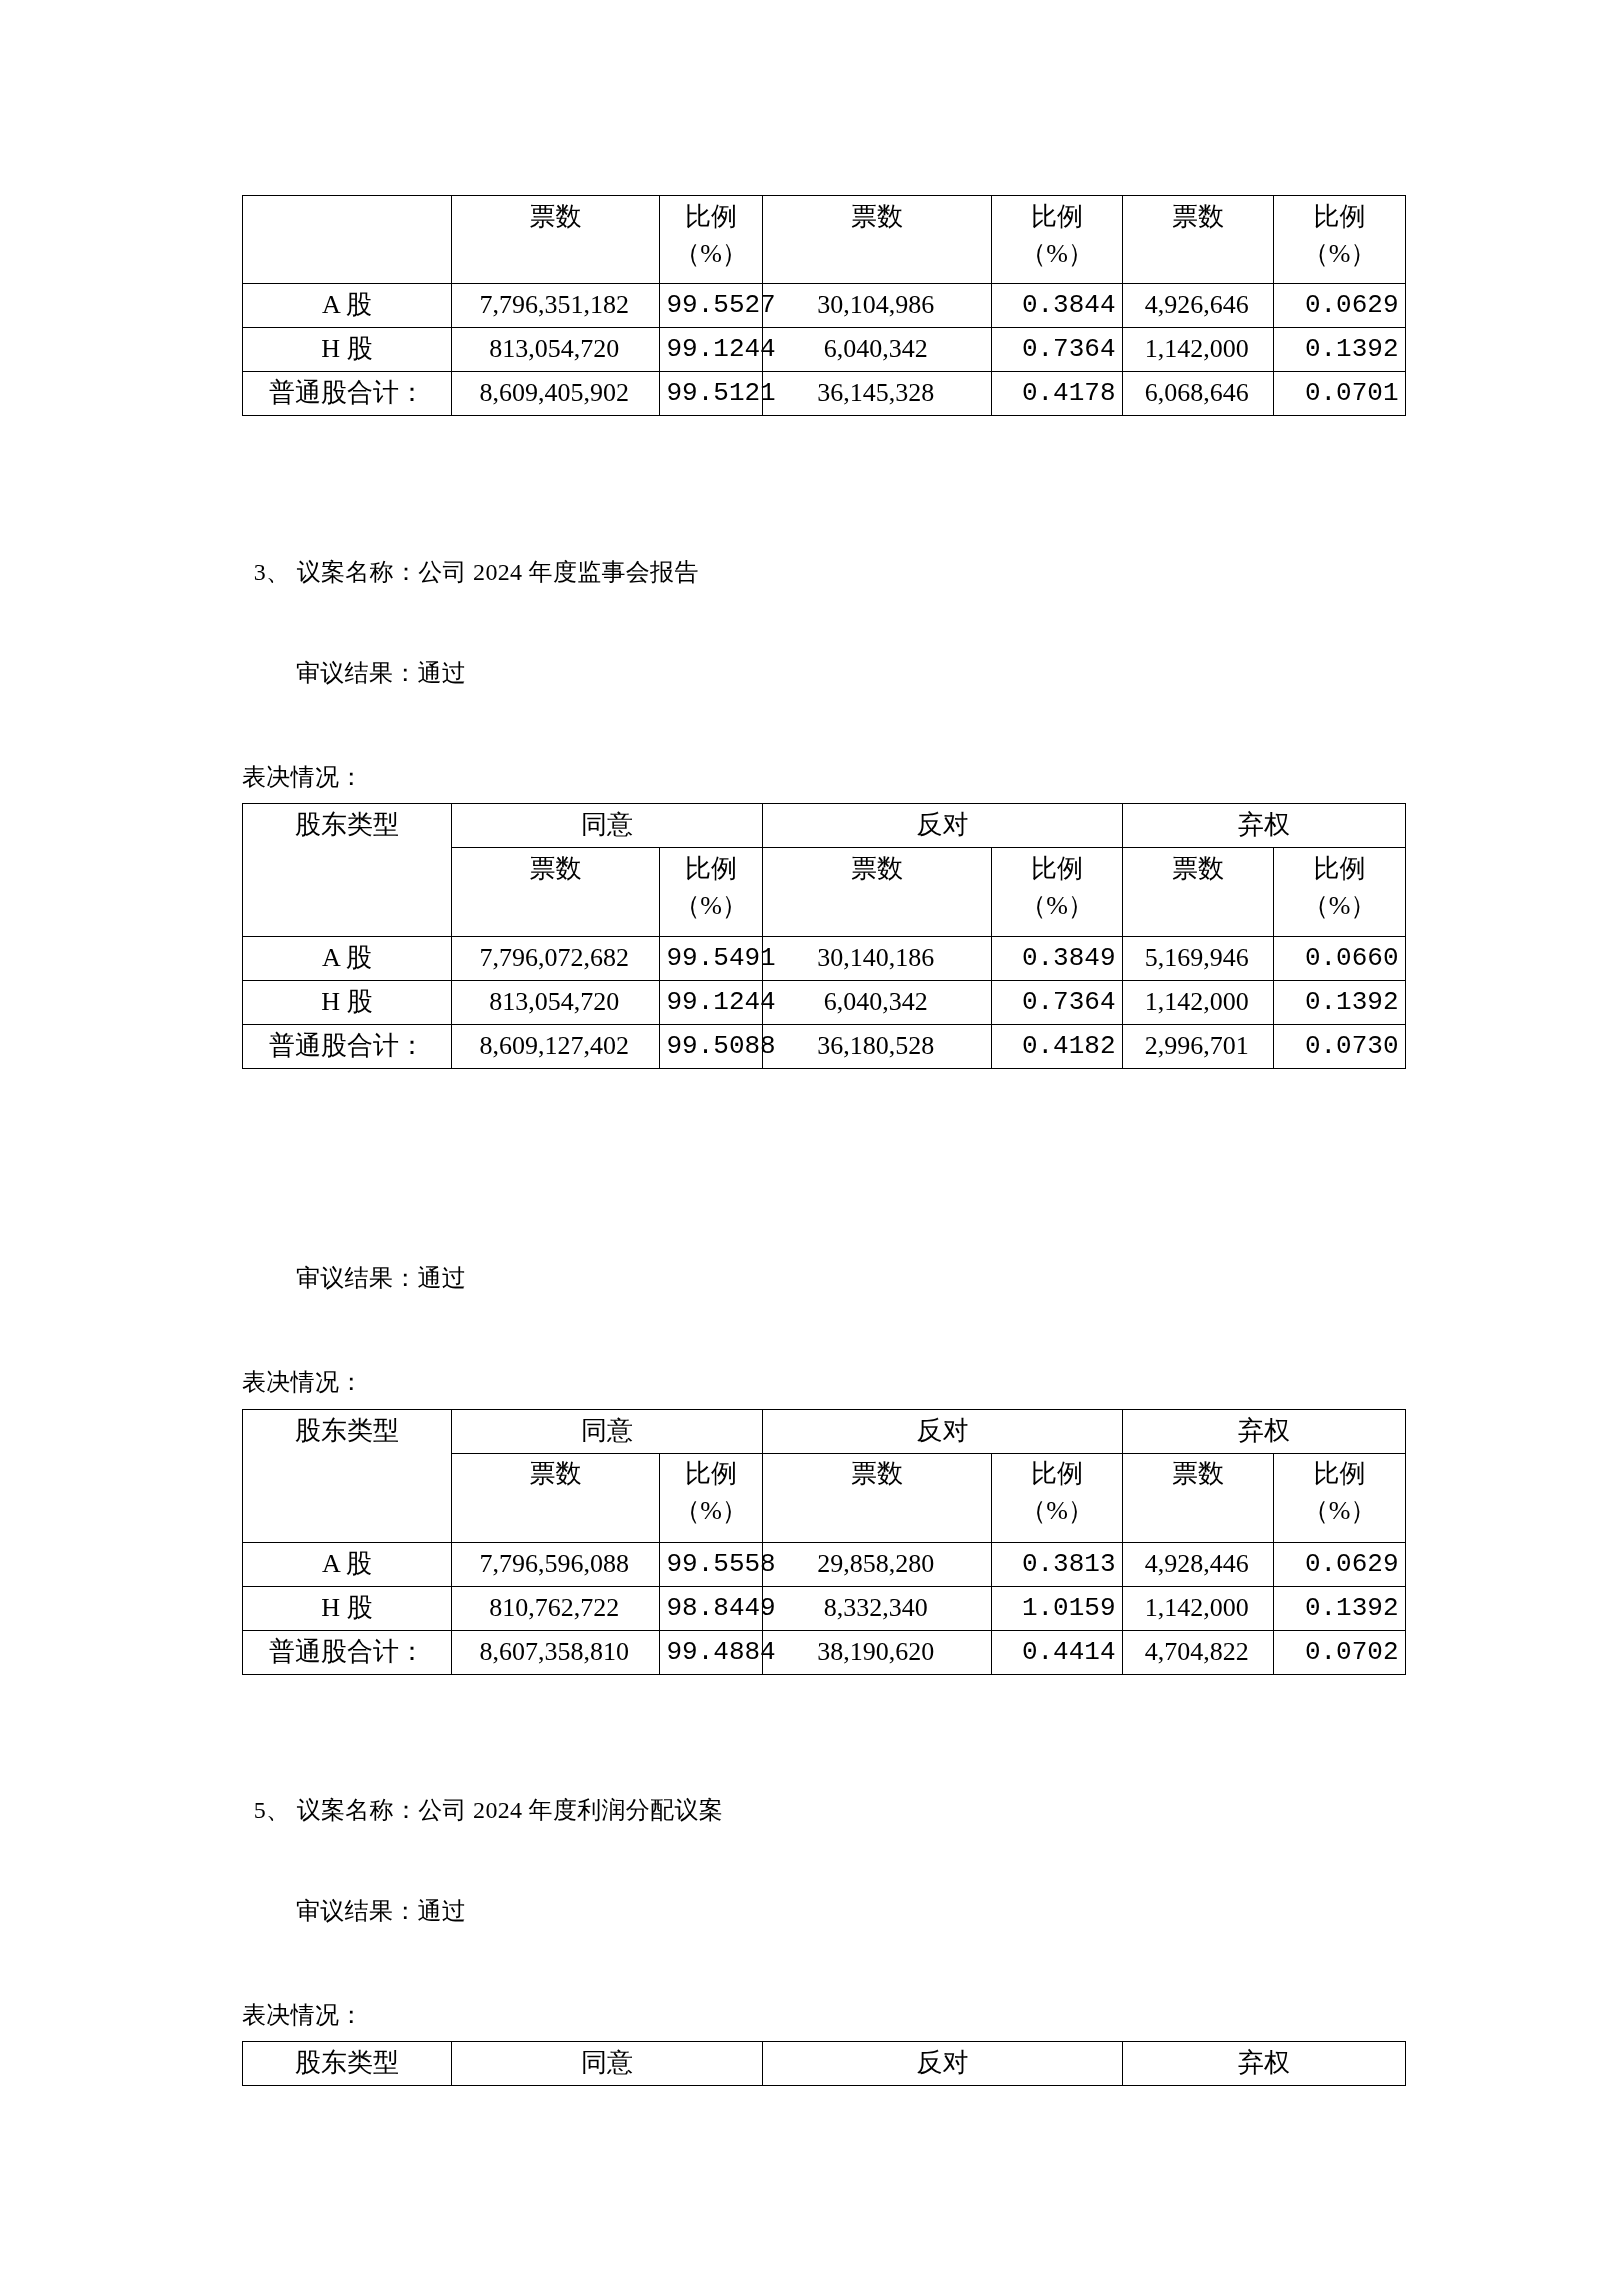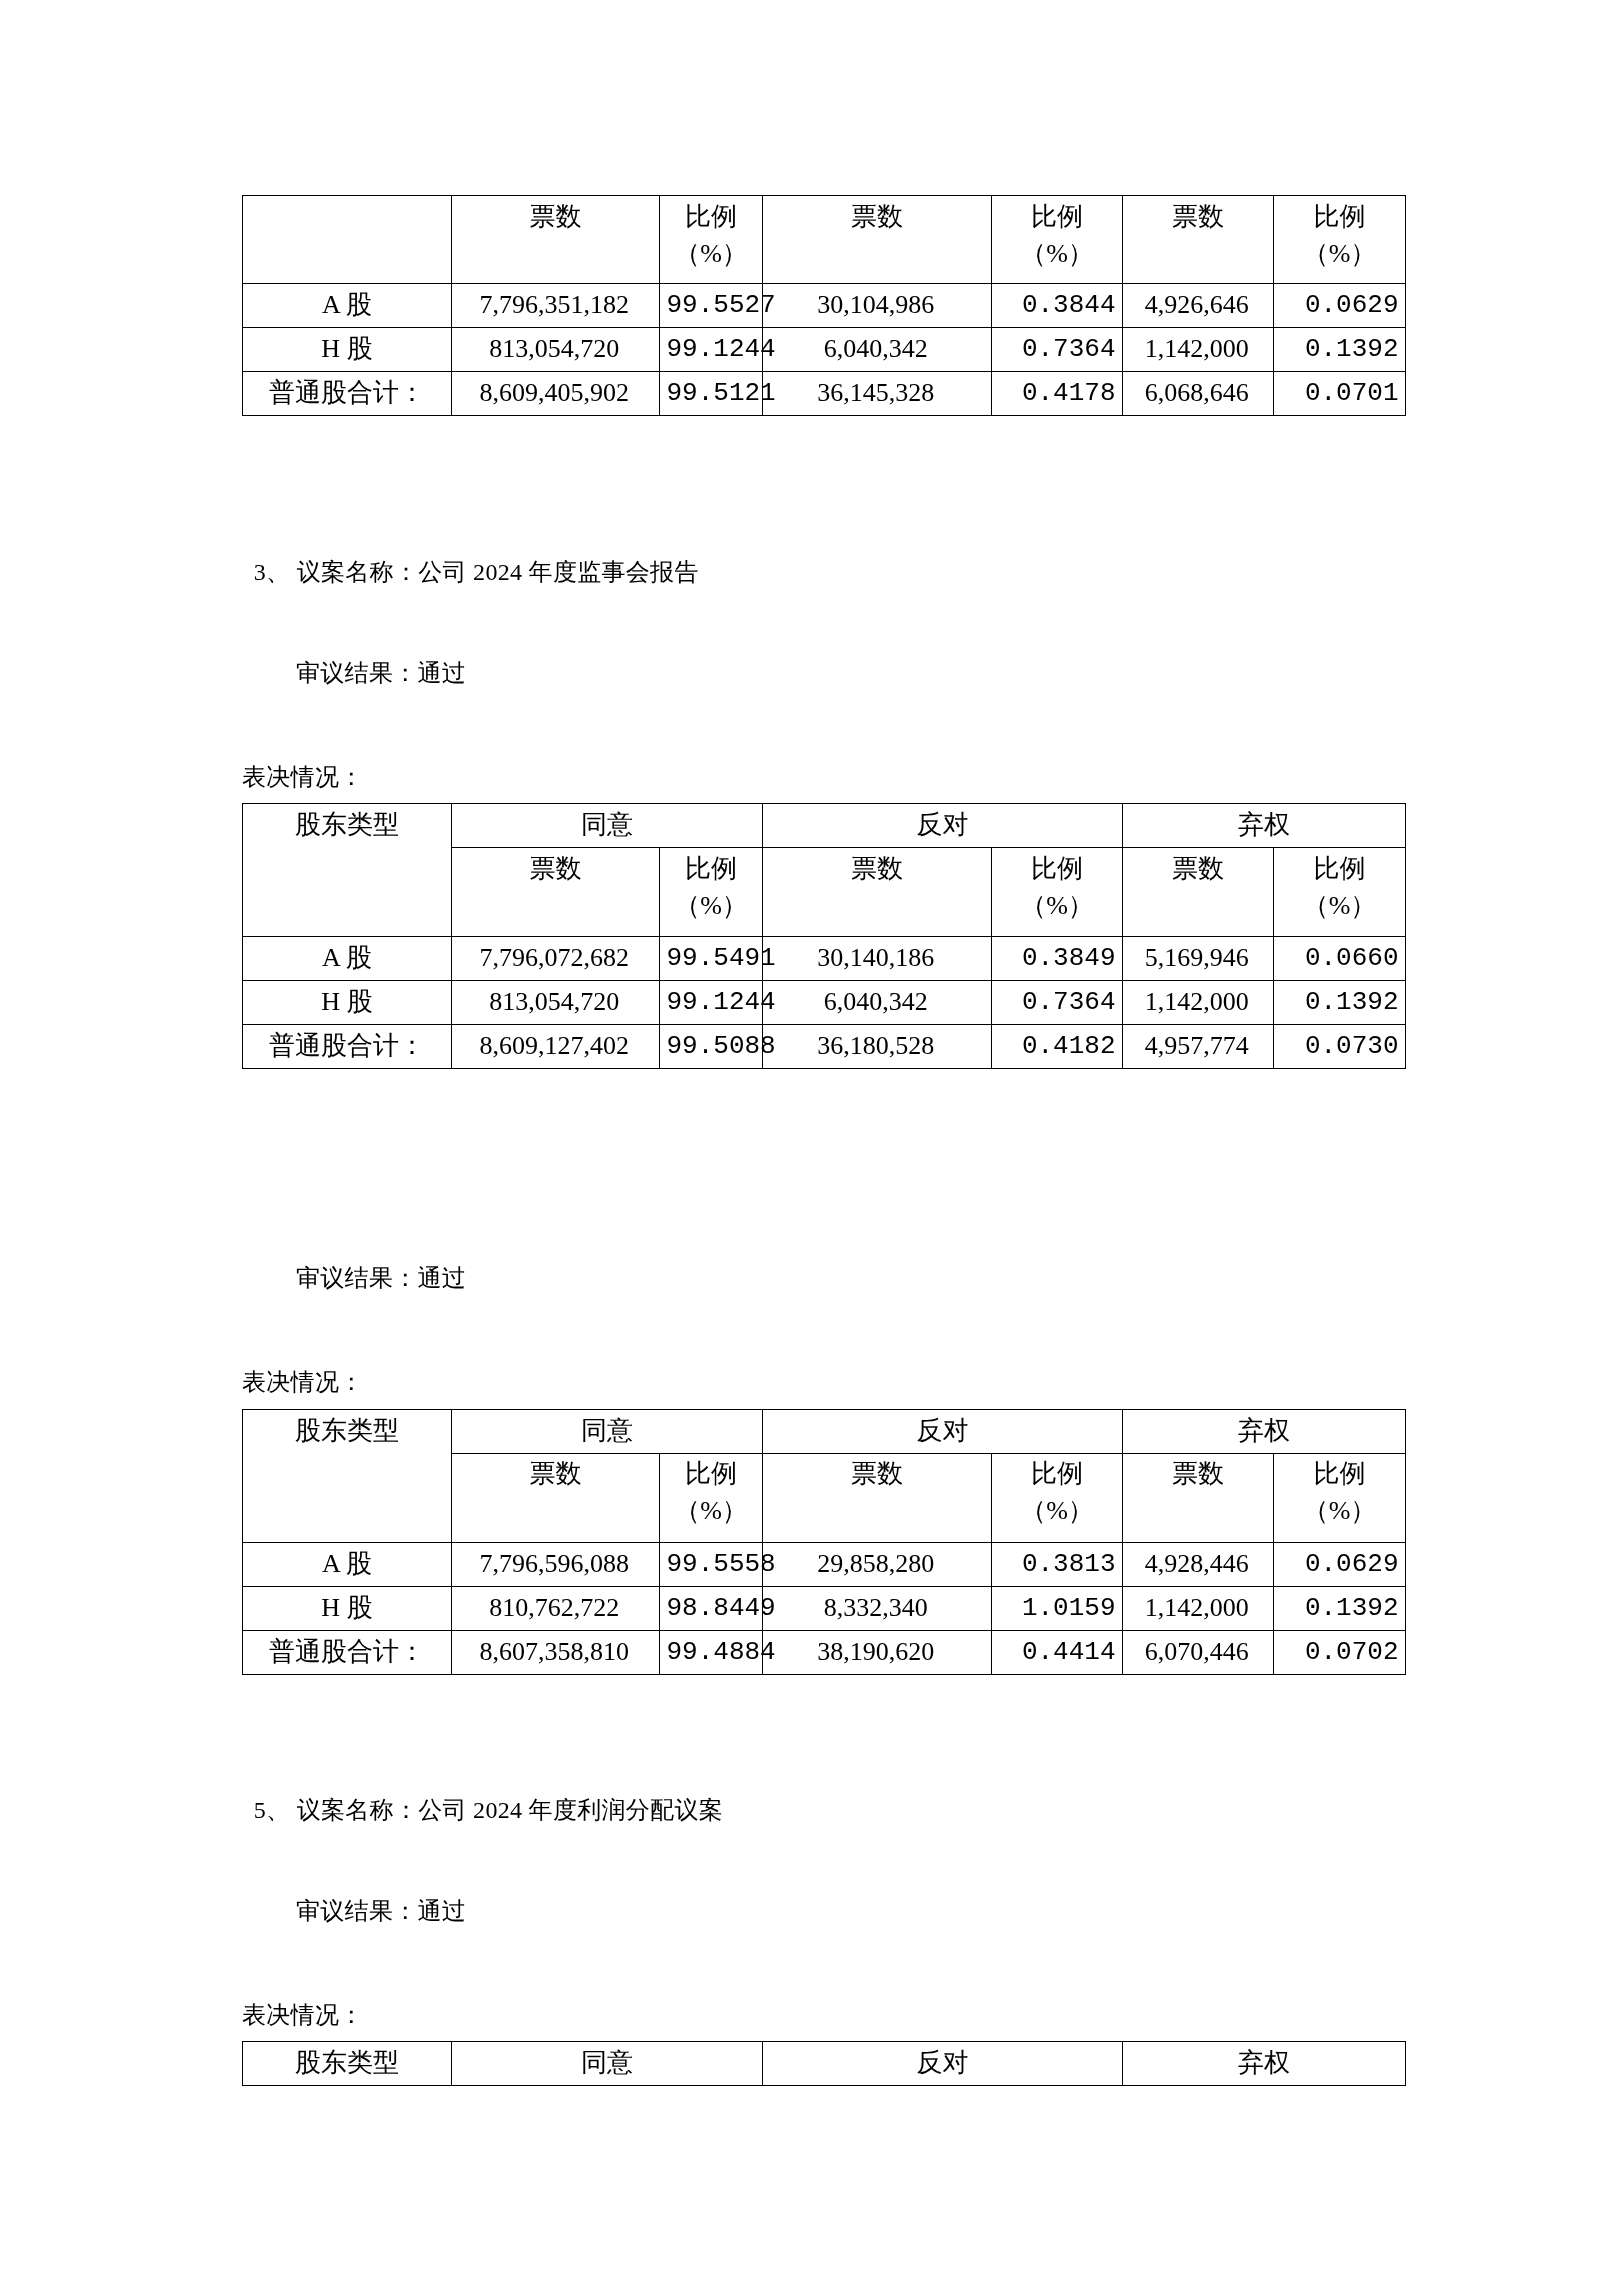--- a/index.html
+++ b/index.html
@@ -237,21 +237,21 @@
           <td class="pct">0.7364</td>
           <td class="num">1,142,000</td>
           <td class="pct">0.1392</td>
         </tr>
         <tr>
           <td>普通股合计：</td>
           <td class="num">8,609,127,402</td>
           <td class="pct">99.5088</td>
           <td class="num">36,180,528</td>
           <td class="pct">0.4182</td>
-          <td class="num">4,957,774</td>
+          <td class="num">2,996,701</td>
           <td class="pct">0.0730</td>
         </tr>
       </tbody>
     </table>
 
     <div style="height:120px"></div>
     <div style="height:77px"></div>
     <div class="para result-line">审议结果：通过</div>
     <div style="height:80px"></div>
     <div class="para votes-label">表决情况：</div>
@@ -314,21 +314,21 @@
           <td class="pct">1.0159</td>
           <td class="num">1,142,000</td>
           <td class="pct">0.1392</td>
         </tr>
         <tr>
           <td>普通股合计：</td>
           <td class="num">8,607,358,810</td>
           <td class="pct">99.4884</td>
           <td class="num">38,190,620</td>
           <td class="pct">0.4414</td>
-          <td class="num">6,070,446</td>
+          <td class="num">4,704,822</td>
           <td class="pct">0.0702</td>
         </tr>
       </tbody>
     </table>
 
     <div style="height:123px"></div>
     <div class="para item-heading">5、 议案名称：公司 2024 年度利润分配议案</div>
     <div style="height:77px"></div>
     <div class="para result-line">审议结果：通过</div>
     <div style="height:80px"></div>

